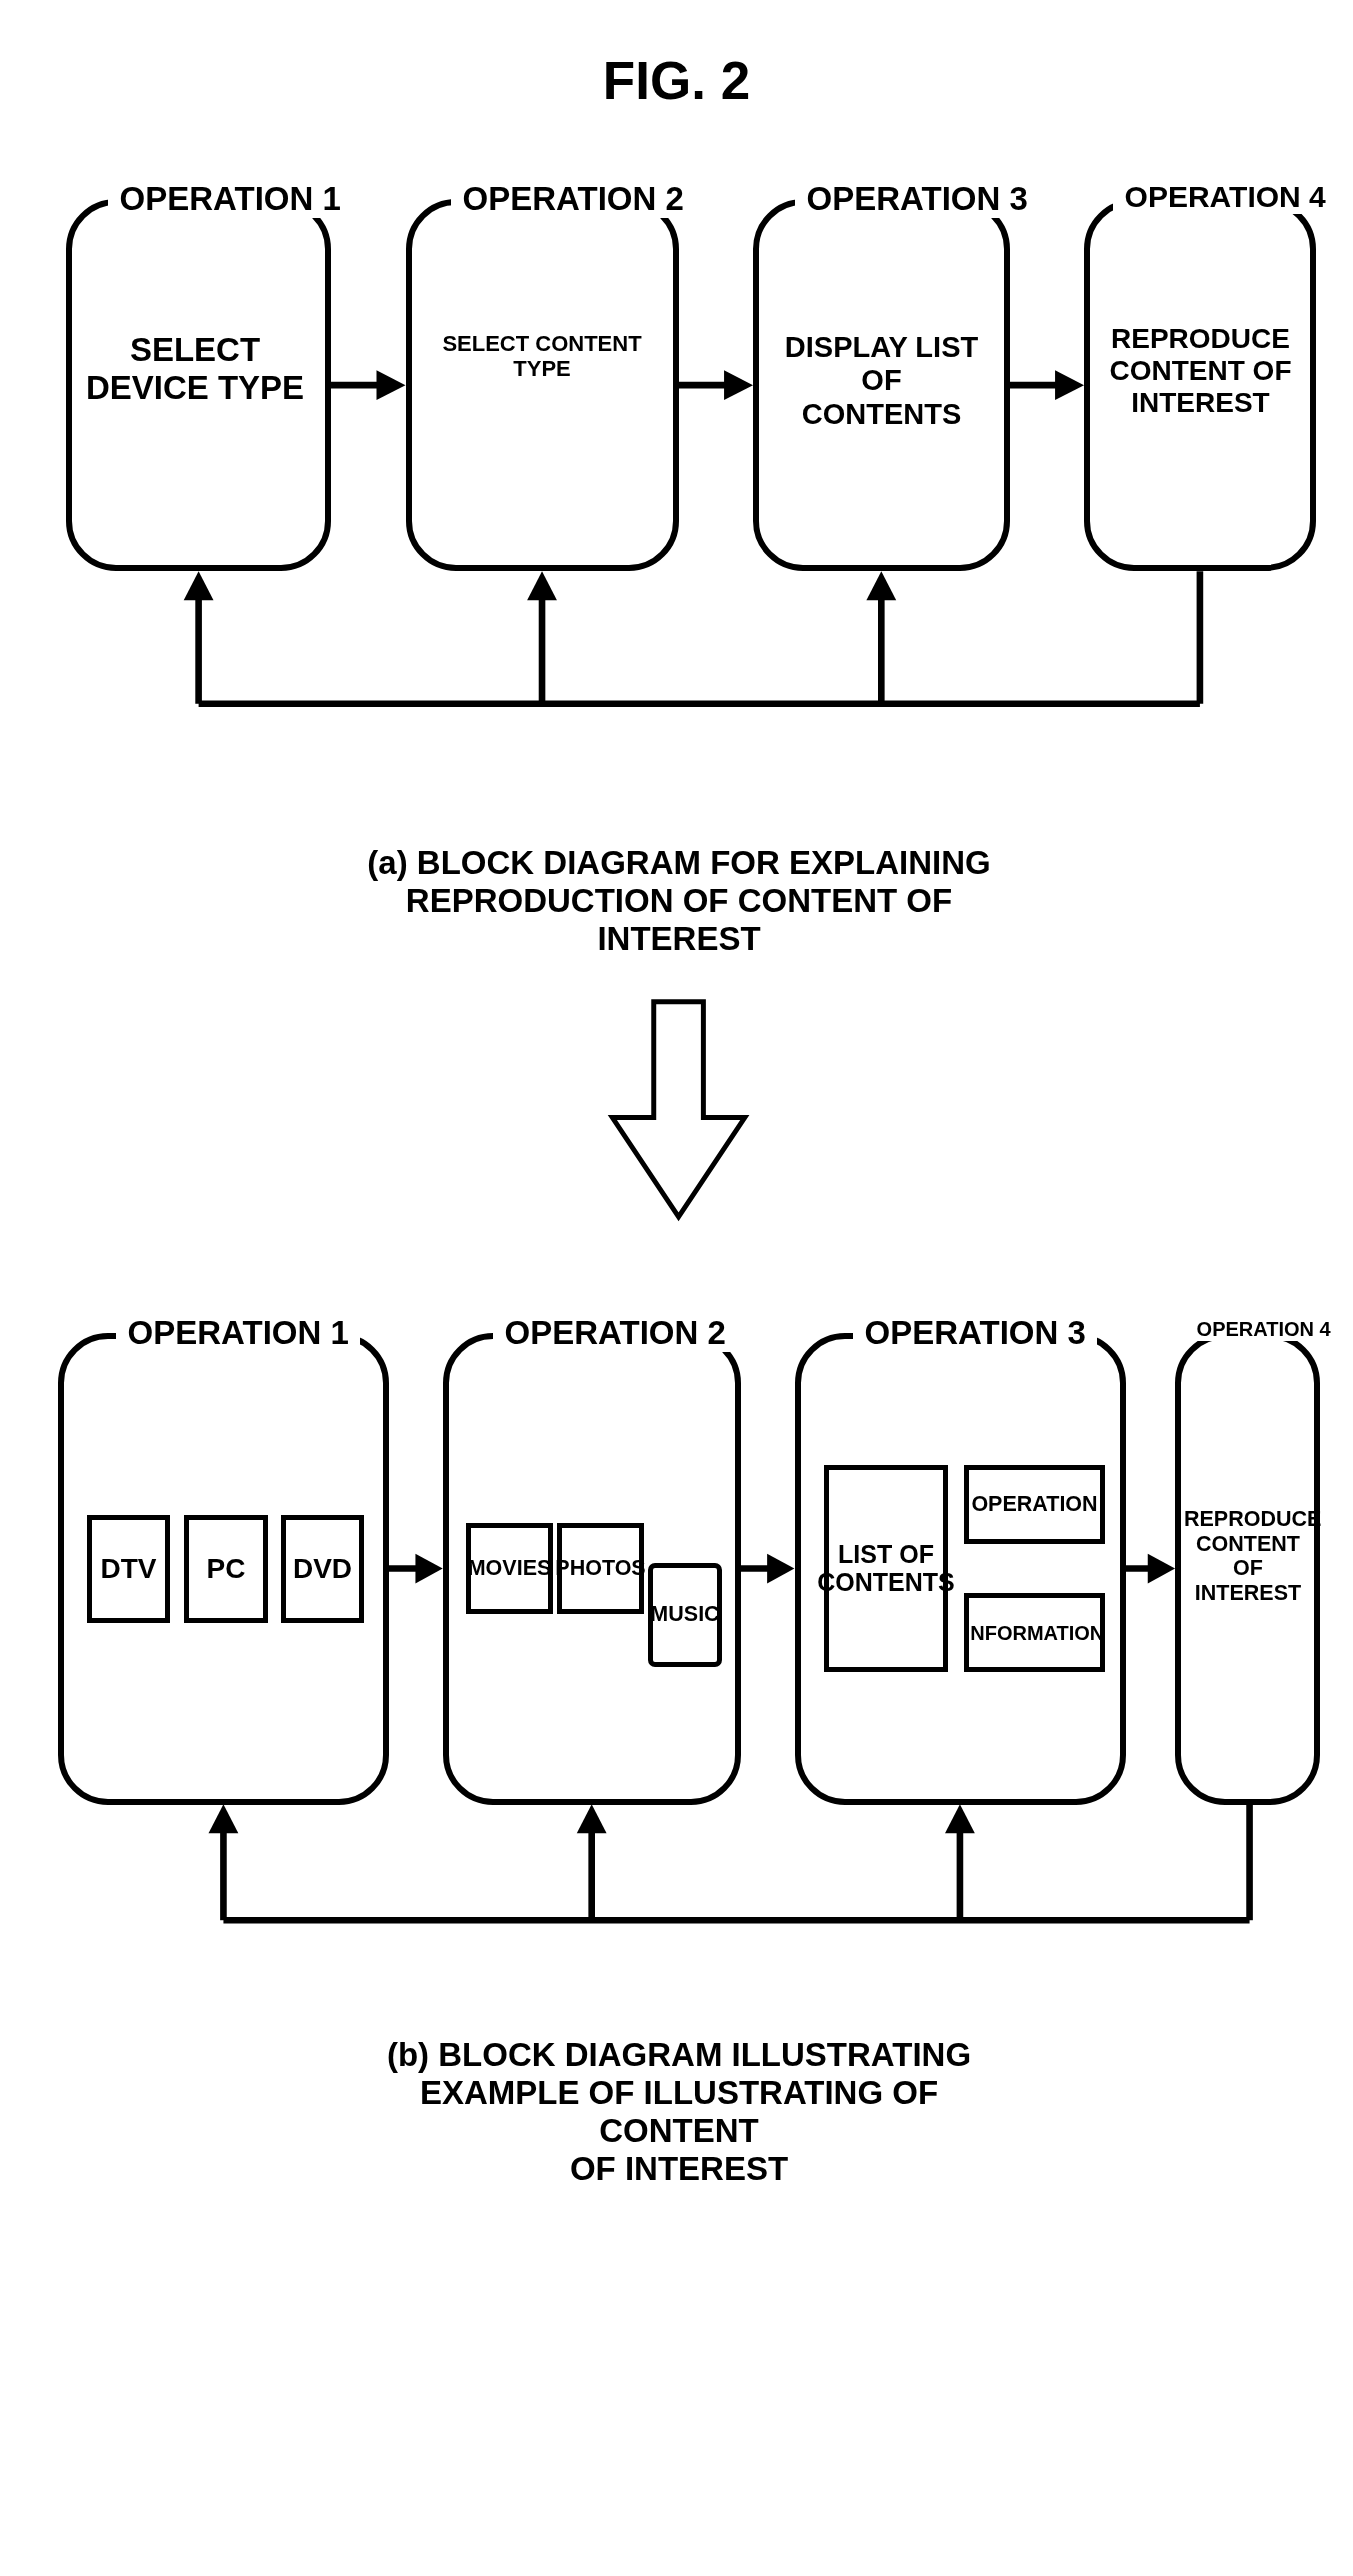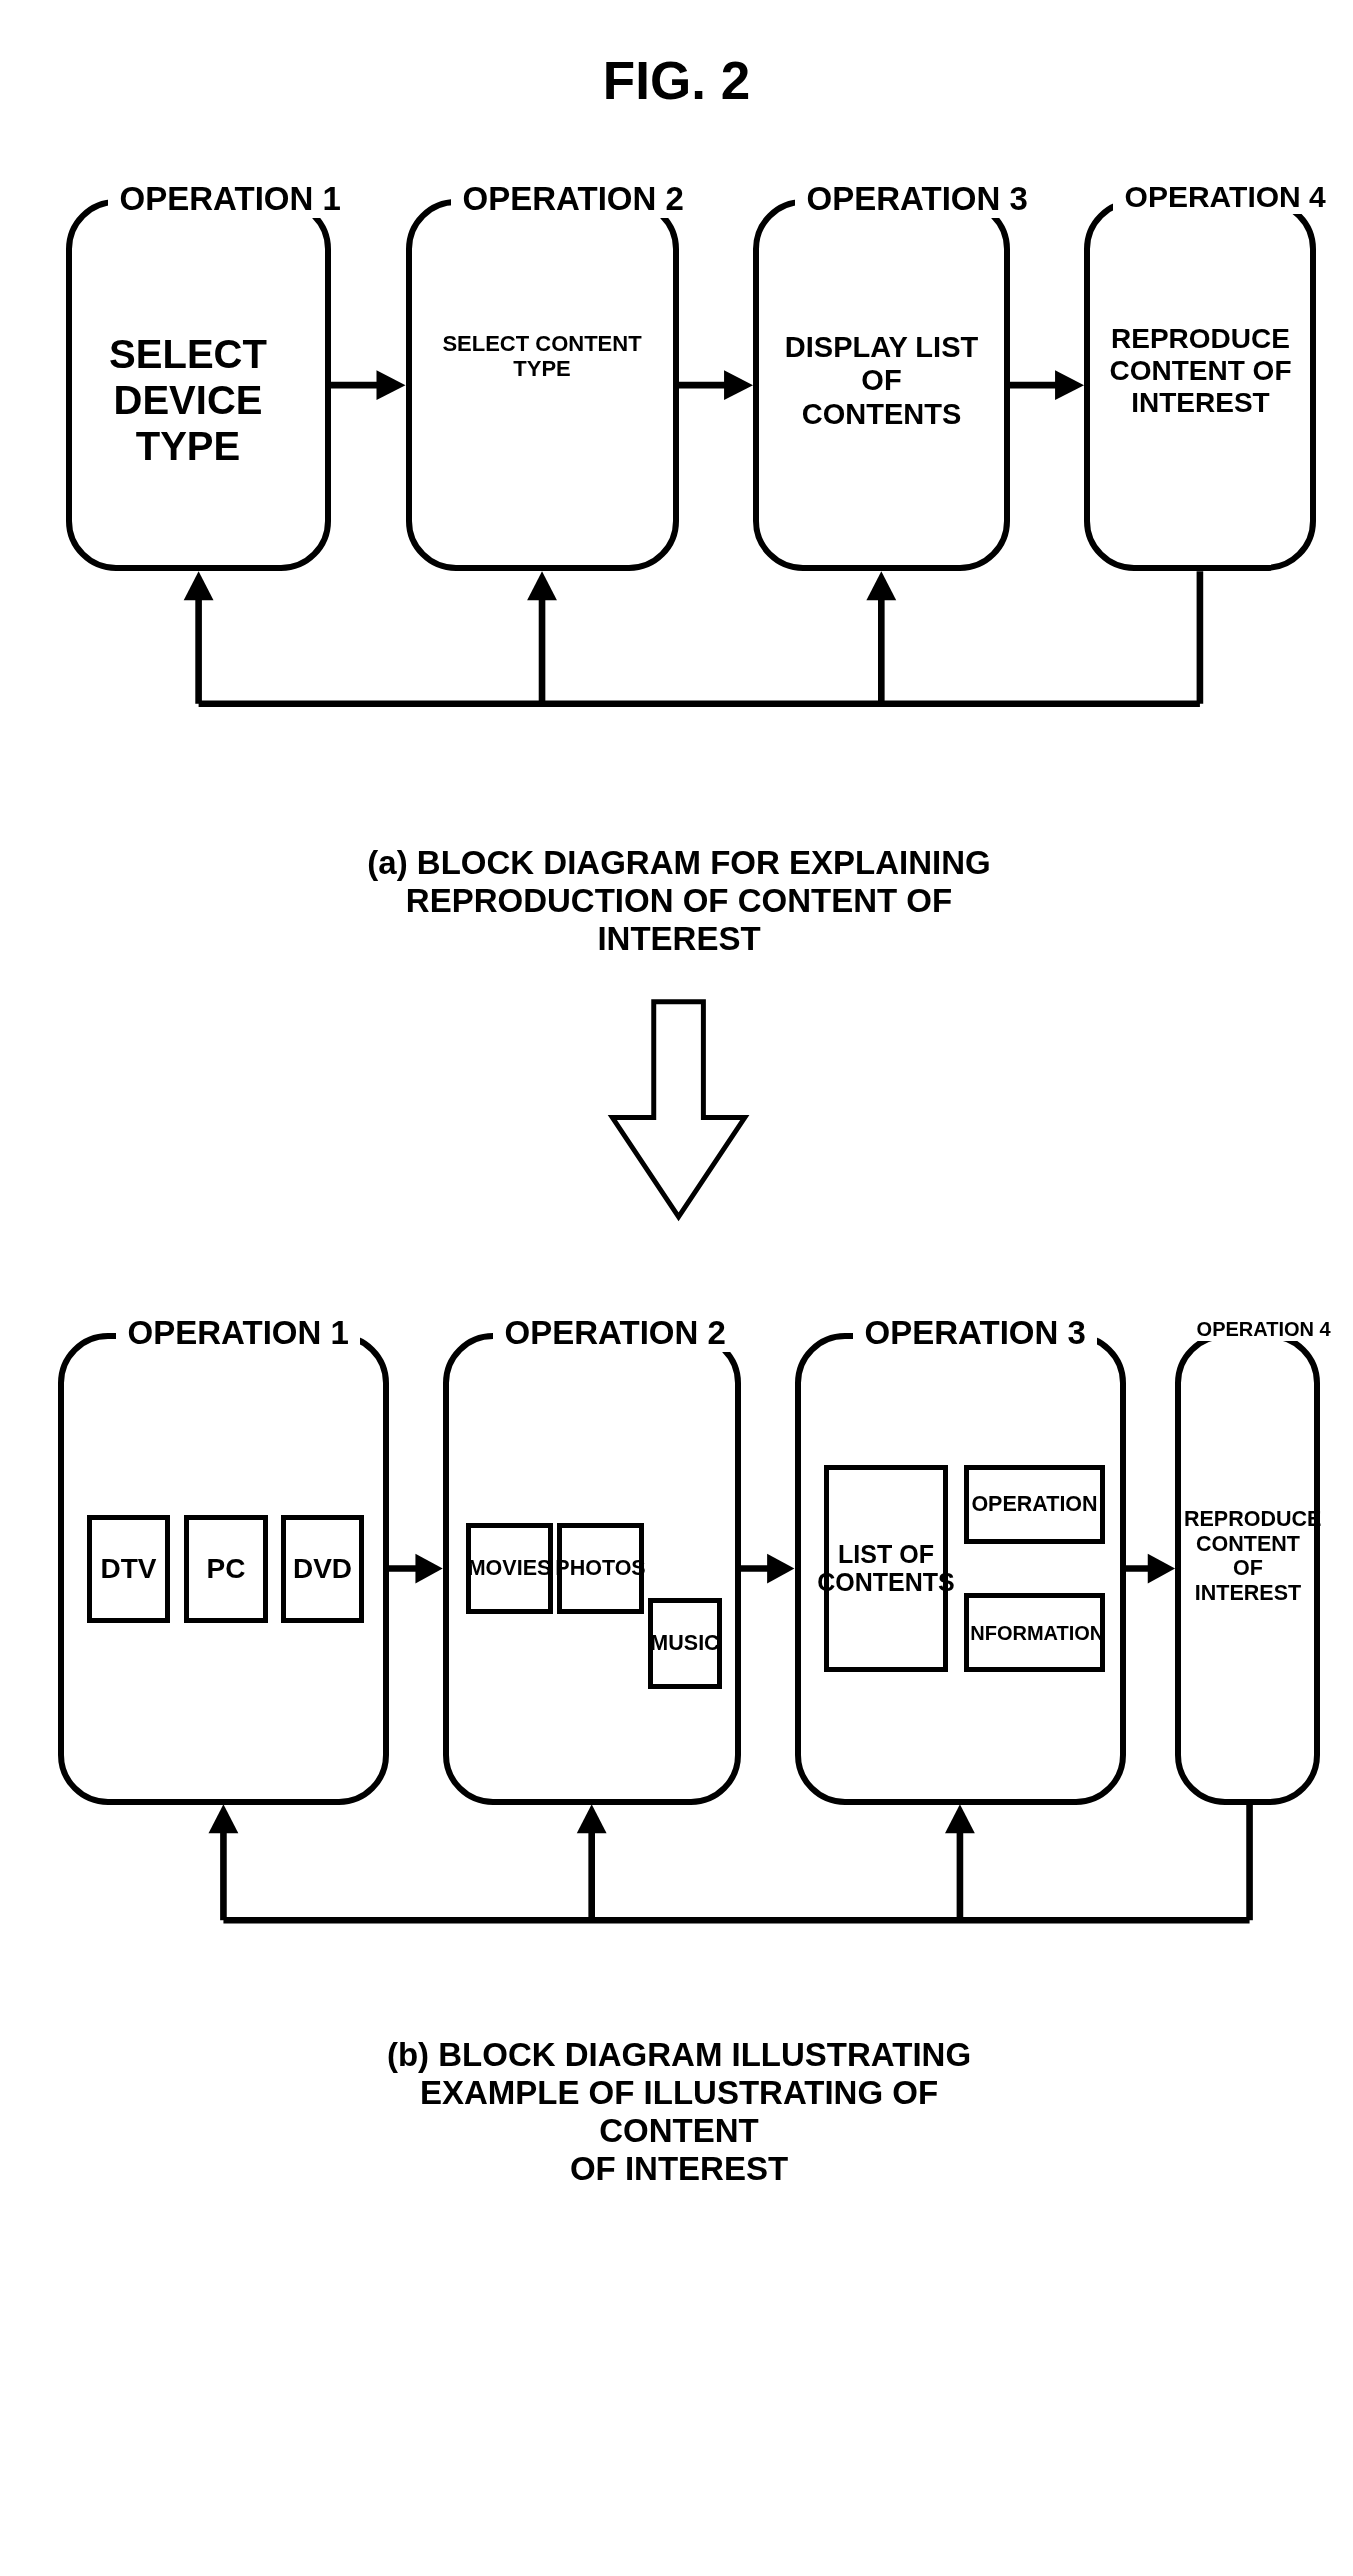--- a/index.html
+++ b/index.html
@@ -83,21 +83,21 @@
 </style>
 </head>
 <body>
 
 <div class="canvas">
 
   <div class="fig-title" style="top:50px;">FIG. 2</div>
 
   <div class="op-block" style="left:66px;  top:199px; width:265px; height:372px;"></div>
   <div class="op-label" style="left:108px; top:180px; font-size:33px;">OPERATION 1</div>
-  <div class="op-text" style="left:72px; top:331px; width:232px; font-size:40px;">SELECT DEVICE TYPE</div>
+  <div class="op-text" style="left:79px; top:331px; width:232px; font-size:33px;">SELECT DEVICE TYPE</div>
 
   <div class="op-block" style="left:406px; top:199px; width:273px; height:372px;"></div>
   <div class="op-label" style="left:451px; top:180px; font-size:33px;">OPERATION 2</div>
   <div class="op-text" style="left:422px; top:331px; width:240px; font-size:22px;">SELECT CONTENT TYPE</div>
 
   <div class="op-block" style="left:753px; top:199px; width:257px; height:372px;"></div>
   <div class="op-label" style="left:795px; top:180px; font-size:33px;">OPERATION 3</div>
   <div class="op-text" style="left:770px; top:331px; width:223px; font-size:29px;">DISPLAY LIST OF
 CONTENTS</div>
 
@@ -112,21 +112,21 @@
   <div class="op-block" style="left:58px; top:1333px; width:331px; height:472px;"></div>
   <div class="op-label" style="left:116px; top:1314px; font-size:33px;">OPERATION 1</div>
   <div class="inner-box" style="left:87px; top:1515px; width:83px; height:108px; font-size:28px;">DTV</div>
   <div class="inner-box" style="left:184px; top:1515px; width:84px; height:108px; font-size:28px;">PC</div>
   <div class="inner-box" style="left:281px; top:1515px; width:83px; height:108px; font-size:28px;">DVD</div>
 
   <div class="op-block" style="left:443px; top:1333px; width:298px; height:472px;"></div>
   <div class="op-label" style="left:493px; top:1314px; font-size:33px;">OPERATION 2</div>
   <div class="inner-box" style="left:466px; top:1523px; width:87px; height:91px; font-size:21.5px;">MOVIES</div>
   <div class="inner-box" style="left:557px; top:1523px; width:87px; height:91px; font-size:21.5px;">PHOTOS</div>
-  <div class="inner-box" style="left:648px; top:1598px; width:74px;  height:91px; font-size:21.5px;">MUSIC</div>
+  <div class="inner-box" style="left:648px; top:1563px; width:74px;  height:104px; font-size:21.5px;border-radius:7px;">MUSIC</div>
 
   <div class="op-block" style="left:795px; top:1333px; width:331px; height:472px;"></div>
   <div class="op-label" style="left:853px; top:1314px; font-size:33px;">OPERATION 3</div>
   <div class="inner-box" style="left:824px;  top:1465px; width:124px; height:207px; font-size:25px; white-space:pre-line;">LIST OF
 CONTENTS</div>
   <div class="inner-box" style="left:964px; top:1465px; width:141px; height:79px;  font-size:21.5px;">OPERATION</div>
   <div class="inner-box" style="left:964px; top:1593px; width:141px; height:79px;  font-size:20px;">INFORMATION</div>
 
   <div class="op-block" style="left:1175px; top:1333px; width:145px; height:472px;"></div>
   <div class="op-label" style="left:1185px; top:1318px; font-size:20px;">OPERATION 4</div>

